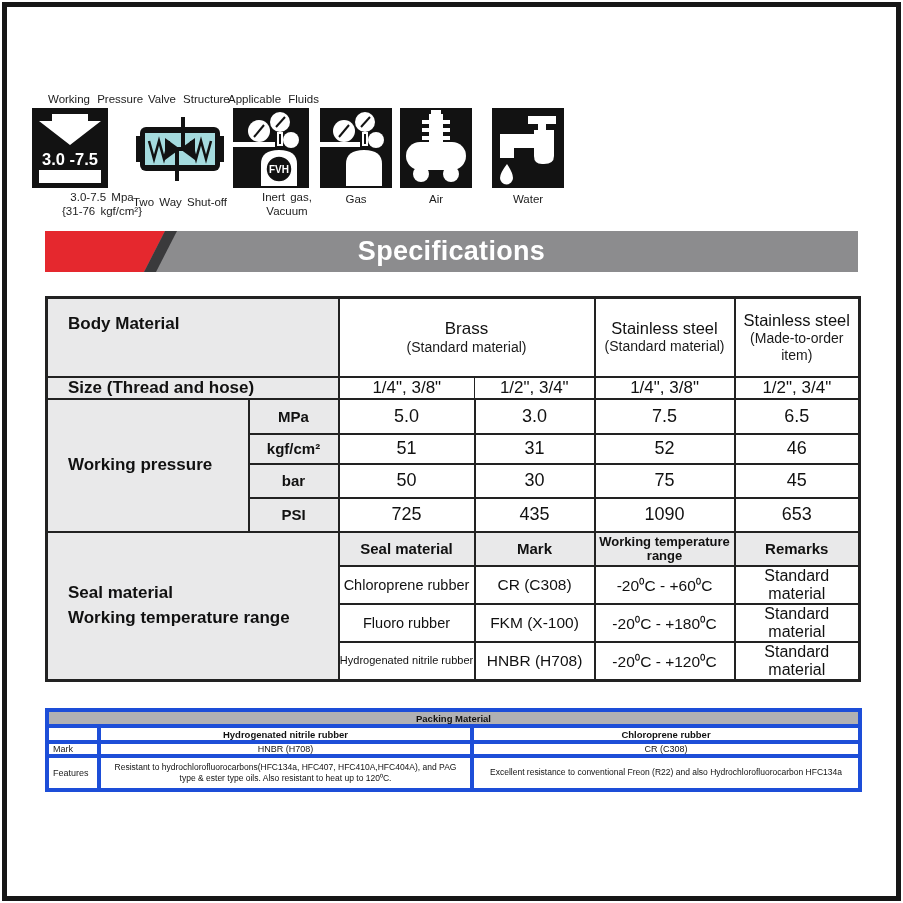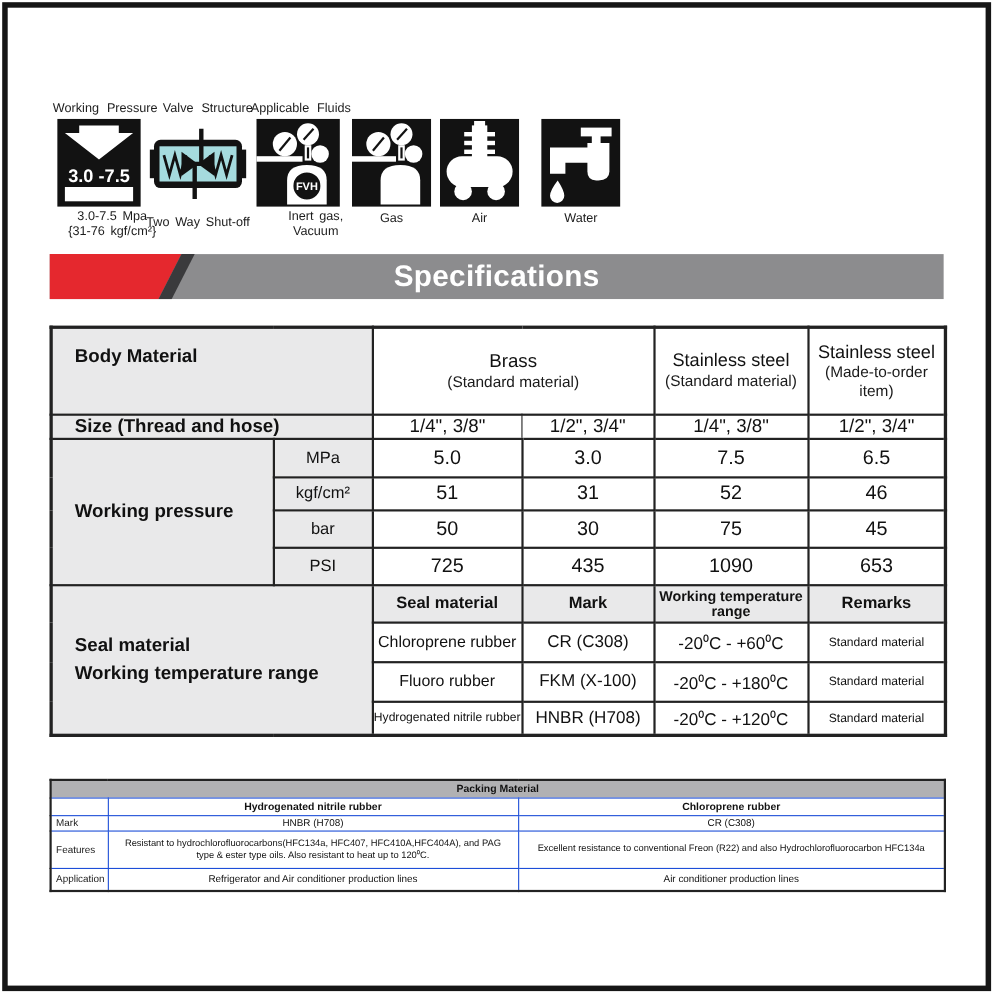--- a/index.html
+++ b/index.html
@@ -17,59 +17,59 @@
   .banner{position:absolute;left:45px;top:231px;width:813px;height:41px}
   .banner svg{position:absolute;inset:0}
   .banner h1{position:absolute;inset:0;text-align:center;line-height:41px;font-size:27px;font-weight:bold;color:#fff;letter-spacing:.3px}
 
   
   table{border-collapse:collapse;table-layout:fixed}
   .spec{position:absolute;left:45px;top:296px;width:813px;border:3px solid #222}
   .spec td,.spec th{border:2px solid #222;text-align:center;vertical-align:middle;overflow:hidden;padding:0}
   .spec .lab{background:#E9E9EA;text-align:left;font-weight:bold;font-size:17px;padding-left:20px}
   .spec .top{vertical-align:top;padding-top:15px}
-  .spec .unit{background:#E9E9EA;font-weight:normal;font-size:15px;text-align:center;padding-left:0}
+  .spec .unit{background:#E9E9EA;font-weight:bold;font-size:15px;text-align:center;padding-left:0}
   .spec .val{font-size:18px}
   .spec .size{font-size:17px}
   .r-body{height:79px}.r-size{height:16px}
   .r-p0{height:35px}.r-p1{height:30px}.r-p2{height:34px}.r-p3{height:34px}
   .r-sh{height:34px}.r-s1{height:36px}.r-s2{height:36px}.r-s3{height:31px}
   .mat-name{font-size:17px;line-height:1.15}
   .mat-name.sm{font-size:16.5px}
   .mat-note{font-size:14px;line-height:1.2;color:#1a1a1a}
   .thinR{border-right-width:1px !important}
   .thinL{border-left-width:1px !important}
   .spec th{background:#E9E9EA;font-size:15px}
   .spec th.wtr{font-size:13px;line-height:1.05}
   .seal-lab div{line-height:1.45}
   .matcell{font-size:14.5px}
   .matcell.hyd{font-size:11px;line-height:1.2}
   .markcell{font-size:15.5px}
   .tempcell{font-size:15.5px}
-  .remcell{font-size:11px}
+  .remcell{font-size:16px}
 
   
   .pack{position:absolute;left:45px;top:708px;width:813px;border:2px solid #222}
-  .pack td{border:1px solid #1d4ed8;text-align:center;vertical-align:middle;font-size:9px;color:#111}
+  .pack td{border:4px solid #1d4ed8;text-align:center;vertical-align:middle;font-size:9px;color:#111}
   .pack .title{background:#B1B1B3;font-weight:bold;font-size:9.5px}
   .pack .hdr{font-weight:bold;font-size:9.5px}
   .pack .rowlab{text-align:left;padding-left:4px;font-size:9px;color:#222}
   .pack .feat{font-size:8.5px;line-height:1.3;padding:2px 10px}
   .pr-title{height:16px}.pr-hdr{height:16px}.pr-mark{height:14px}.pr-feat{height:34px}.pr-app{height:21px}
 </style>
 </head>
 <body>
 
 <div class="frame"></div>
 
 <div class="icon-title" style="left:48px">Working Pressure</div>
 <div class="icon-title" style="left:148px">Valve Structure</div>
 <div class="icon-title" style="left:228px">Applicable Fluids</div>
 
-<div class="icon-box" style="left:52px">
+<div class="icon-box" style="left:32px">
   <svg width="76" height="80" viewBox="0 0 76 80">
     <rect width="76" height="80" fill="#121212"></rect>
     <path d="M20 6 H56 V13 H69 L38 37 L7 13 H20 Z" fill="#fff"></path>
     <text x="38" y="57" text-anchor="middle" font-family="Liberation Sans, sans-serif" font-size="16.5" font-weight="bold" fill="#fff">3.0 -7.5</text>
     <rect x="7" y="62" width="62" height="13" fill="#fff"></rect>
   </svg>
 </div>
 <div class="icon-cap" style="left:40px;top:191px;width:124px">
   <span>3.0-7.5 Mpa</span>
   <span>{31-76 kgf/cm²}</span>
@@ -281,19 +281,14 @@
   <tr class="pr-mark">
     <td class="rowlab">Mark</td>
     <td>HNBR (H708)</td>
     <td>CR (C308)</td>
   </tr>
   <tr class="pr-feat">
     <td class="rowlab">Features</td>
     <td class="feat">Resistant to hydrochlorofluorocarbons(HFC134a, HFC407, HFC410A,HFC404A), and PAG type &amp; ester type oils. Also resistant to heat up to 120⁰C.</td>
     <td class="feat">Excellent resistance to conventional Freon (R22) and also Hydrochlorofluorocarbon HFC134a</td>
   </tr>
-  <tr class="pr-app">
-    <td class="rowlab">Application</td>
-    <td>Refrigerator and Air conditioner production lines</td>
-    <td>Air conditioner production lines</td>
-  </tr>
 </tbody>
   </table>
 
 </body></html>

